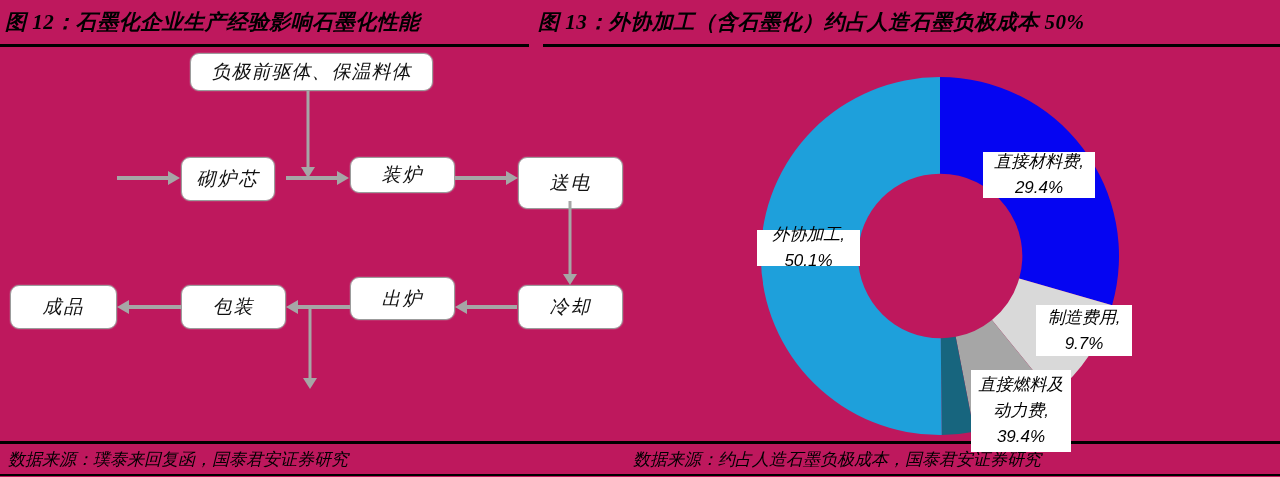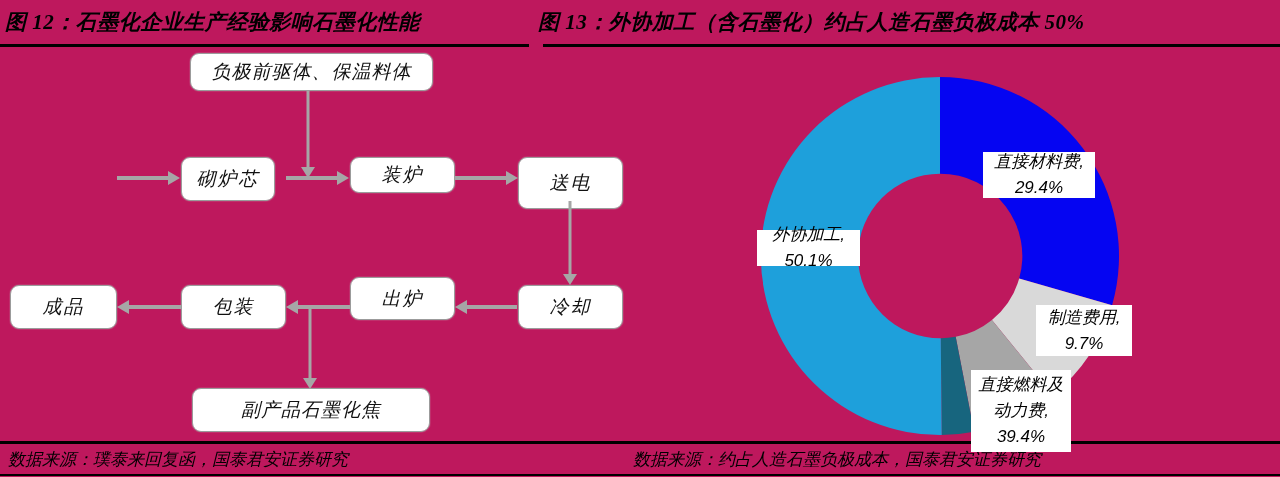--- a/index.html
+++ b/index.html
@@ -33,21 +33,20 @@
 
   <div class="fbox" style="left:181px;top:157px;width:94px;height:44px;text-align:center;">砌炉芯</div>
   <div class="fbox" style="left:350px;top:157px;width:105px;height:36px;">装炉</div>
   <div class="fbox" style="left:518px;top:157px;width:105px;height:52px;">送电</div>
 
   <div class="fbox" style="left:10px;top:285px;width:107px;height:44px;">成品</div>
   <div class="fbox" style="left:181px;top:285px;width:105px;height:44px;">包装</div>
   <div class="fbox" style="left:350px;top:277px;width:105px;height:43px;">出炉</div>
   <div class="fbox" style="left:518px;top:285px;width:105px;height:44px;">冷却</div>
 
-  <div class="fbox" style="left:192px;top:388px;width:238px;height:44px;letter-spacing:1px;">副产品石墨化焦</div>
 
   <svg style="left:0;top:60px;" width="660" height="400" viewBox="0 0 660 400">
     <g stroke="#a6a6a6" stroke-width="4" fill="#a6a6a6">
 
       <line x1="117" y1="118" x2="168" y2="118"></line>
       <polygon points="168,111 180,118 168,125" stroke="none"></polygon>
       <line x1="286" y1="118" x2="337" y2="118"></line>
       <polygon points="337,111 349,118 337,125" stroke="none"></polygon>
       <line x1="455" y1="118" x2="506" y2="118"></line>
       <polygon points="506,111 518,118 506,125" stroke="none"></polygon>

